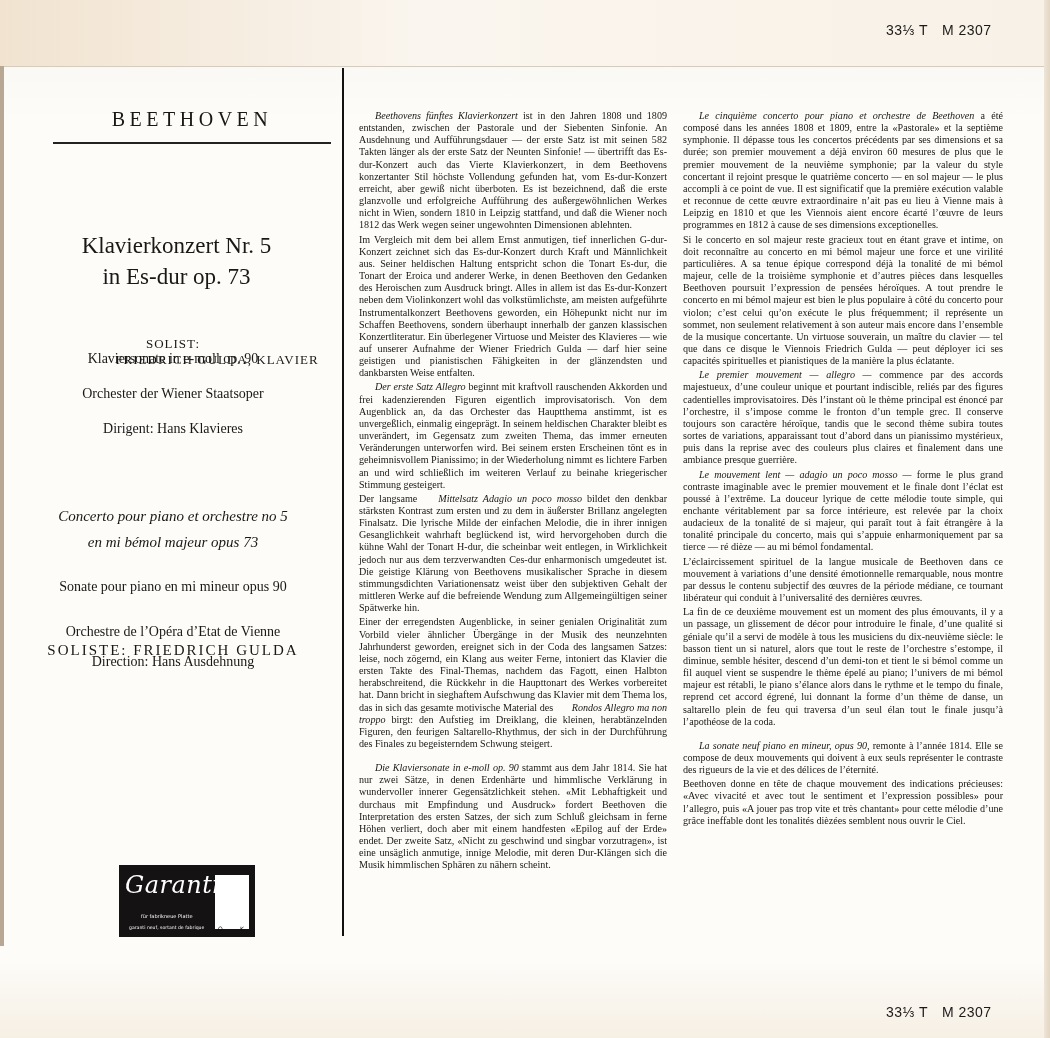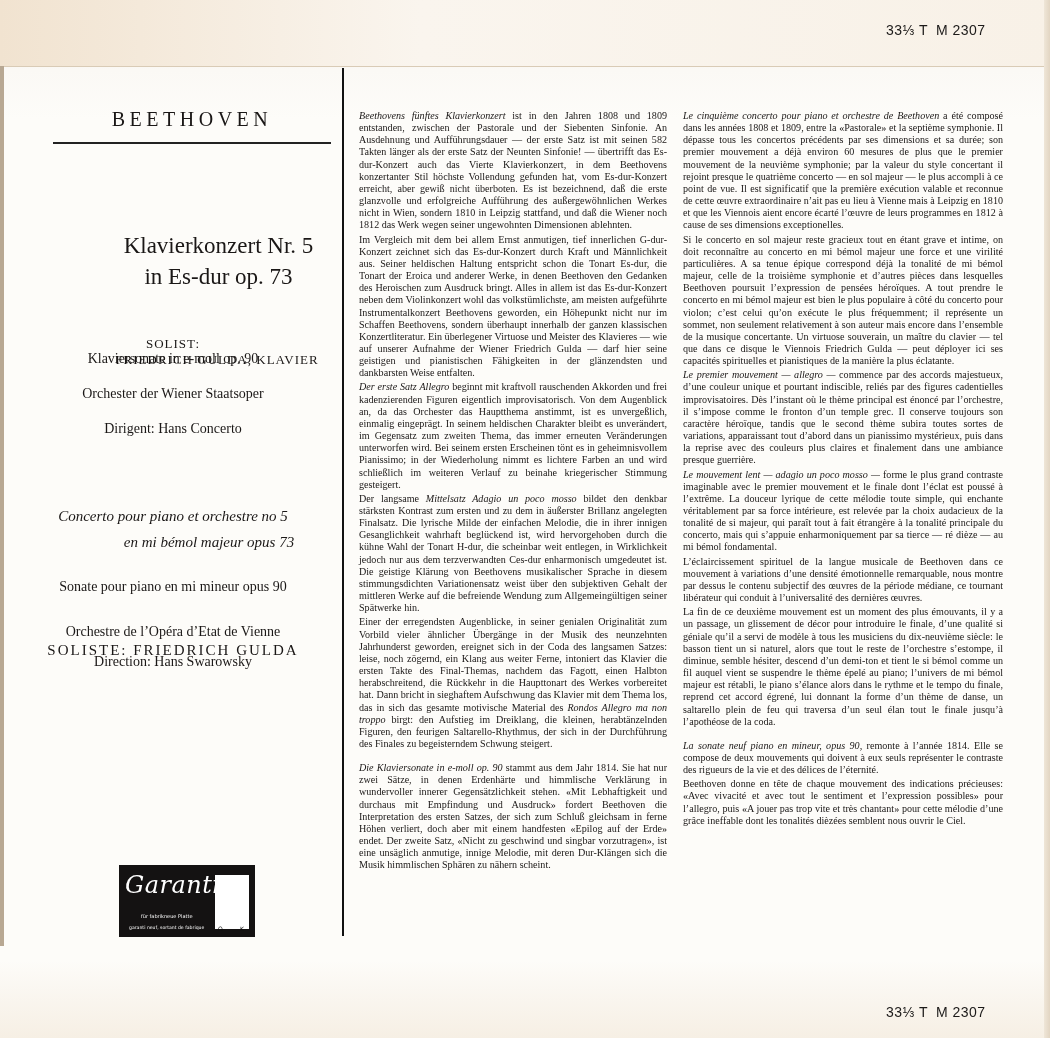--- a/index.html
+++ b/index.html
@@ -26,38 +26,38 @@
   .right-edge {
     position: absolute; right: 0; top: 0; width: 6px; height: 1038px;
     background: linear-gradient(90deg, #efe6d8, #e2d5c2);
   }
   .catalog {
     position: absolute; font-family: "Liberation Sans", "DejaVu Sans", sans-serif;
     font-size: 14px; letter-spacing: 0.5px; color: #1c1a19;
   }
   .catalog.top { left: 886px; top: 22px; }
   .catalog.bottom { left: 886px; top: 1004px; }
-  .catalog .speed { margin-right: 8px; }
+  .catalog .speed { margin-right: 14px; }
 
   .col-divider {
     position: absolute; left: 342px; top: 68px; width: 2px; height: 868px;
     background: #111;
   }
 
   .left-panel { position: absolute; left: 4px; top: 68px; width: 338px; height: 880px; text-align: center; }
   .composer {
     position: absolute; left: 49px; top: 40px; width: 278px;
     font-size: 20px; letter-spacing: 4.5px; text-align: center;
   }
   .composer-rule {
     position: absolute; left: 49px; top: 74px; width: 278px; height: 2px; background: #222;
   }
   .work-title {
     position: absolute; left: 0; top: 162px; width: 345px;
-    font-size: 23px; line-height: 31px; margin-left: 42px;
+    font-size: 23px; line-height: 31px;
   }
   .line { position: absolute; left: 0; width: 338px; font-size: 14px; }
   .caps { letter-spacing: 1px; font-size: 13px; }
   .caps-wide { letter-spacing: 2px; font-size: 15px; }
   .ital { font-style: italic; font-size: 15px; font-family: Liberation Serif, serif; }
 
   .garantie {
     position: absolute; left: 119px; top: 865px; width: 136px; height: 72px;
     background: #141212; color: #fff;
   }
@@ -74,21 +74,21 @@
 
   .text-col {
     position: absolute; top: 110px;
     font-size: 10.1px; line-height: 12.15px; text-align: justify;
     hyphens: manual;
   }
   .text-col.de { left: 359px; width: 308px; }
   .text-col.fr { left: 683px; width: 320px; }
   .text-col p { margin: 0 0 2px 0; }
   .text-col p.gap { margin-top: 12px; }
-  .text-col em { font-style: italic; }
+  .text-col em { font-style: italic; margin-left: 16px; }
 </style>
 </head>
 <body>
 
 <div class="sleeve">
   <div class="top-band"></div>
   <div class="left-edge"></div>
   <div class="right-edge"></div>
 
   <div class="catalog top">
@@ -100,28 +100,28 @@
     <div class="composer-rule"></div>
 
     <div class="work-title">
       <div>Klavierkonzert Nr. 5</div>
       <div>in Es-dur op. 73</div>
     </div>
     <div class="line" style="top:240px;margin-top:43px;">Klaviersonate in e-moll op. 90</div>
     <div class="line caps" style="top:268px;">SOLIST:</div>
     <div class="line caps" style="top:284px;padding-left:44px;">FRIEDRICH GULDA, KLAVIER</div>
     <div class="line" style="top:318px;">Orchester der Wiener Staatsoper</div>
-    <div class="line" style="top:353px;">Dirigent: Hans Concerto</div>
+    <div class="line" style="top:353px;">Dirigent: Hans Klavieres</div>
 
     <div class="line ital" style="top:440px;">Concerto pour piano et orchestre no 5</div>
-    <div class="line ital" style="top:466px;padding-left:36px;">en mi bémol majeur opus 73</div>
+    <div class="line ital" style="top:466px;">en mi bémol majeur opus 73</div>
     <div class="line" style="top:511px;">Sonate pour piano en mi mineur opus 90</div>
     <div class="line caps-wide" style="top:526px;margin-top:48px;">SOLISTE: FRIEDRICH GULDA</div>
     <div class="line" style="top:556px;">Orchestre de l’Opéra d’Etat de Vienne</div>
-    <div class="line" style="top:586px;">Direction: Hans Swarowsky</div>
+    <div class="line" style="top:586px;">Direction: Hans Ausdehnung</div>
   </div>
 
   <div class="col-divider"></div>
 
   <div class="garantie">
     <div class="logo">Garantie</div>
     <div class="l1">für fabrikneue Platte</div>
     <div class="l2">garanti neuf, sortant de fabrique</div>
     <div class="box">
       <span class="mark mk-o">O</span>

